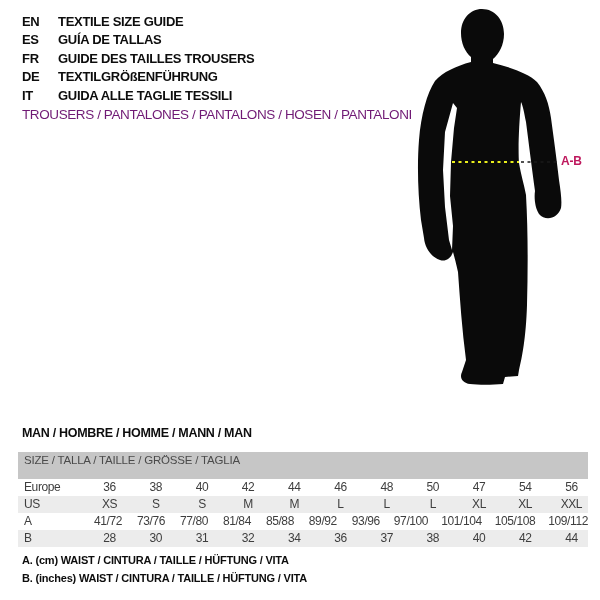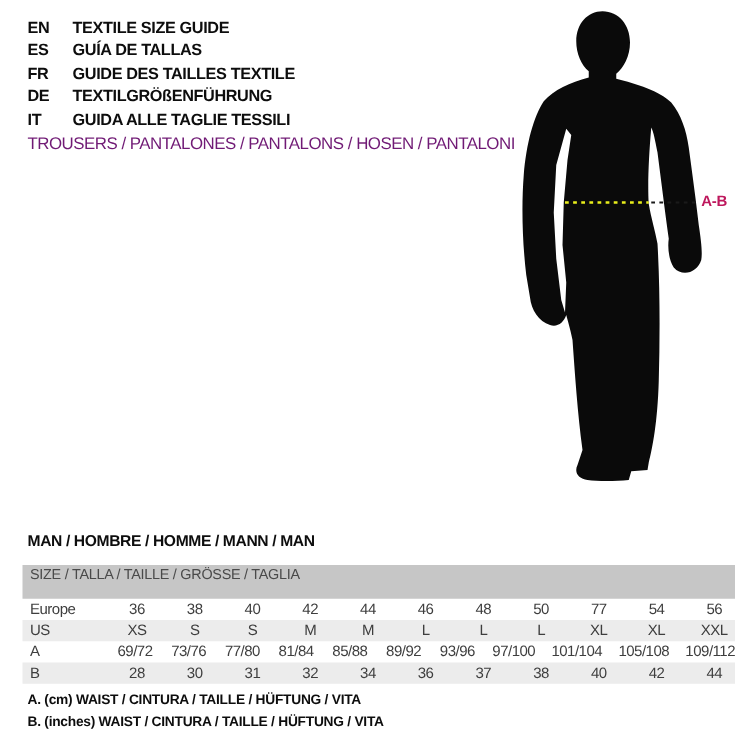--- a/index.html
+++ b/index.html
@@ -126,21 +126,21 @@
     <div class="lang-row">
       <span class="lang-code">EN</span>
       <span class="lang-label">TEXTILE SIZE GUIDE</span>
     </div>
     <div class="lang-row">
       <span class="lang-code">ES</span>
       <span class="lang-label">GUÍA DE TALLAS</span>
     </div>
     <div class="lang-row">
       <span class="lang-code">FR</span>
-      <span class="lang-label">GUIDE DES TAILLES TEXTILE</span>
+      <span class="lang-label">GUIDE DES TAILLES TROUSERS</span>
     </div>
     <div class="lang-row">
       <span class="lang-code">DE</span>
       <span class="lang-label">TEXTILGRÖßENFÜHRUNG</span>
     </div>
     <div class="lang-row">
       <span class="lang-code">IT</span>
       <span class="lang-label">GUIDA ALLE TAGLIE TESSILI</span>
     </div>
   </div>
@@ -207,41 +207,41 @@
         <div class="trow">
           <span class="tlabel">Europe</span>
           <span class="tcell">36</span>
           <span class="tcell">38</span>
           <span class="tcell">40</span>
           <span class="tcell">42</span>
           <span class="tcell">44</span>
           <span class="tcell">46</span>
           <span class="tcell">48</span>
           <span class="tcell">50</span>
-          <span class="tcell">77</span>
+          <span class="tcell">47</span>
           <span class="tcell">54</span>
           <span class="tcell">56</span>
         </div>
         <div class="trow" style="background: rgb(236, 236, 236);">
           <span class="tlabel">US</span>
           <span class="tcell">XS</span>
           <span class="tcell">S</span>
           <span class="tcell">S</span>
           <span class="tcell">M</span>
           <span class="tcell">M</span>
           <span class="tcell">L</span>
           <span class="tcell">L</span>
           <span class="tcell">L</span>
           <span class="tcell">XL</span>
           <span class="tcell">XL</span>
           <span class="tcell">XXL</span>
         </div>
         <div class="trow">
           <span class="tlabel">A</span>
-          <span class="tcell">69/72</span>
+          <span class="tcell">41/72</span>
           <span class="tcell">73/76</span>
           <span class="tcell">77/80</span>
           <span class="tcell">81/84</span>
           <span class="tcell">85/88</span>
           <span class="tcell">89/92</span>
           <span class="tcell">93/96</span>
           <span class="tcell">97/100</span>
           <span class="tcell">101/104</span>
           <span class="tcell">105/108</span>
           <span class="tcell">109/112</span>

